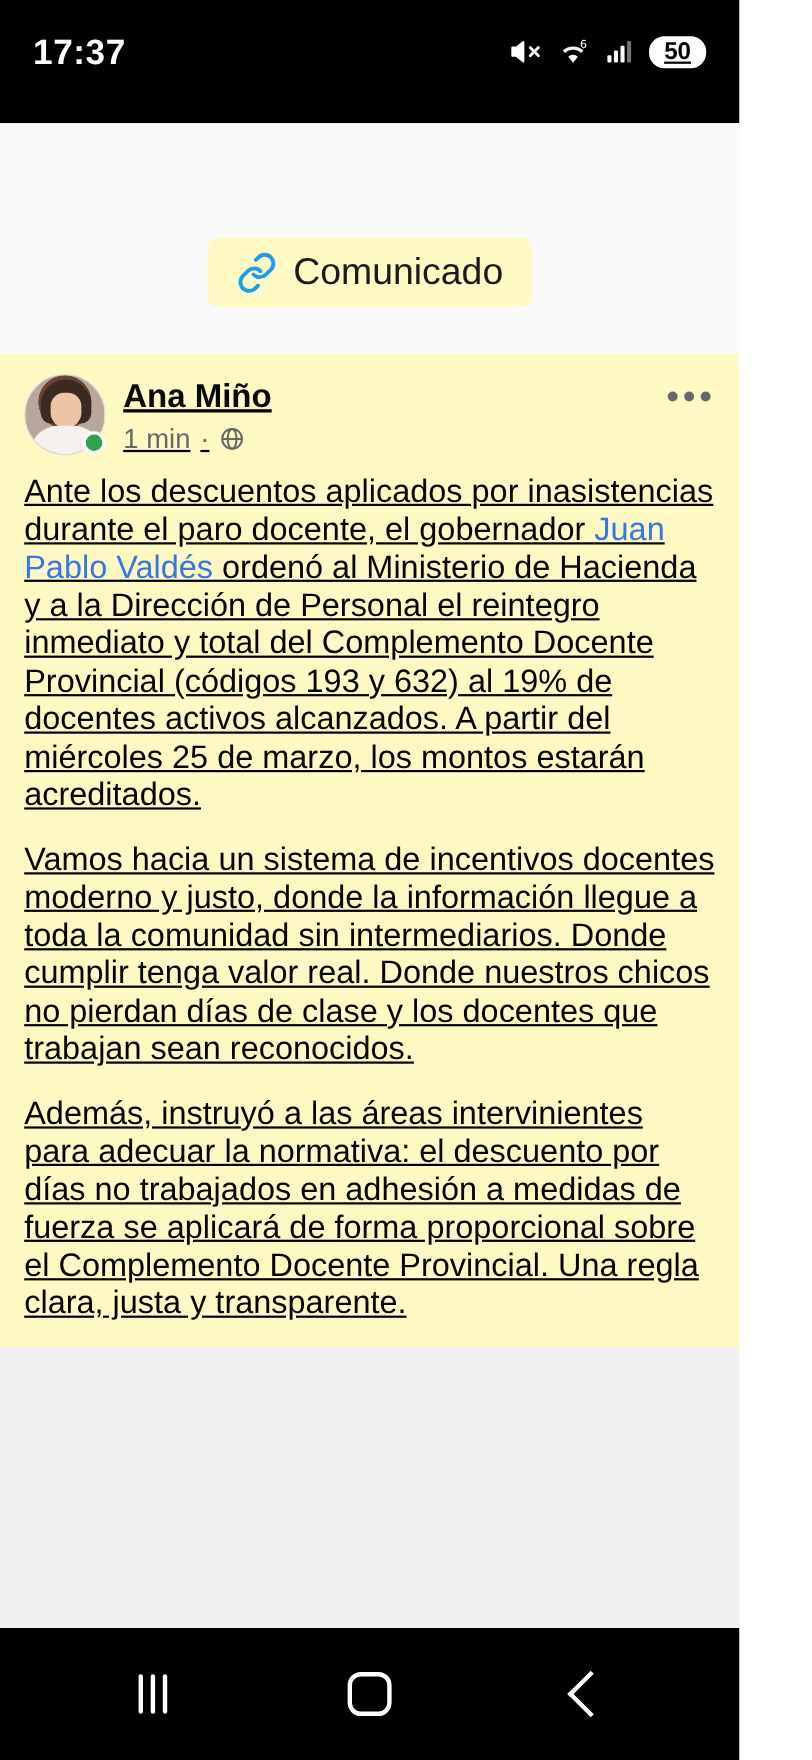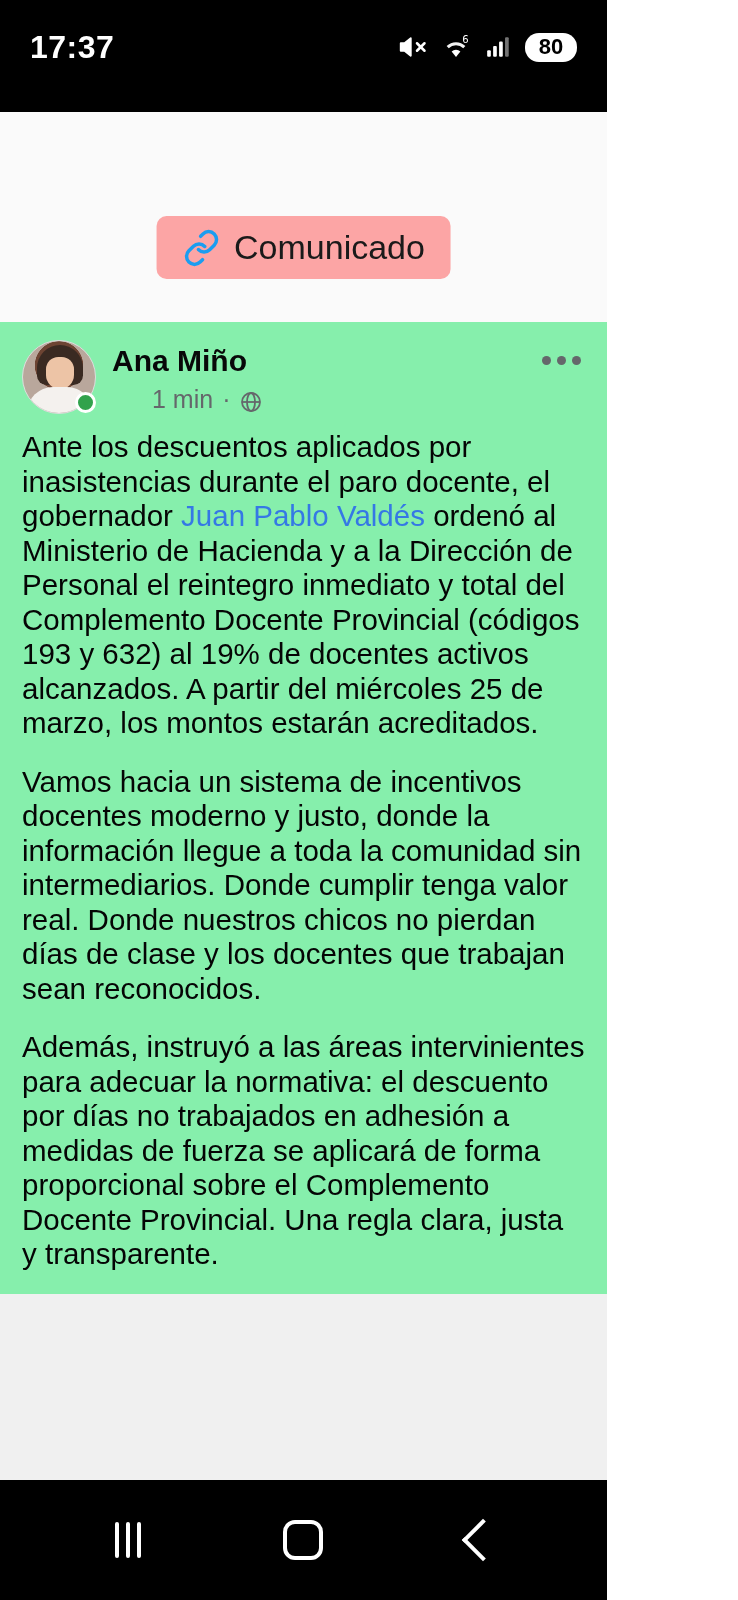--- a/index.html
+++ b/index.html
@@ -2,21 +2,21 @@
 <html><head>
 <meta charset="utf-8">
 <style>
   * { margin:0; padding:0; box-sizing:border-box; }
   html, body {
     width:738px; height:1600px;
     background:#ffffff;
     font-family:"Liberation Sans", sans-serif;
     overflow:hidden;
   }
-  .screen { width:607px; height:1600px; position:relative; display:flex; flex-direction:column; background:#f0f0f0; }
+  .screen { width:672px; height:1600px; position:relative; display:flex; flex-direction:column; background:#f0f0f0;text-decoration:underline; }
 
   
   .statusbar {
     height:112px; background:#000000; color:#ffffff;
     display:flex; align-items:center; justify-content:space-between;
     padding:0 30px 18px 30px;
     flex:0 0 auto;
   }
   .status-time { font-size:32px; font-weight:bold; letter-spacing:0.5px; }
   .status-icons { display:flex; align-items:center; gap:14px; }
@@ -28,49 +28,49 @@
   }
 
   
   .banner-wrap {
     background:#fafafa; flex:0 0 auto;
     height:210px; position:relative;
   }
   .banner-chip {
     position:absolute; left:50%; top:104px; transform:translateX(-50%);
     display:flex; align-items:center; gap:14px;
-    background:#fca5a5; border-radius:10px;
+    background:#fef9c3; border-radius:10px;
     padding:12px 26px;
   }
   .banner-chip .chip-label { font-size:34px; color:#1a1a1a; }
   .link-icon { width:38px; height:38px; display:block; }
 
   
   .post {
-    background:#86efac; flex:0 0 auto;
+    background:#fef9c3; flex:0 0 auto;
     padding:18px 22px 22px 22px;
   }
   .post-header { display:flex; align-items:flex-start; position:relative; }
   .avatar-wrap { position:relative; width:74px; height:74px; flex:0 0 auto; }
   .avatar {
     width:74px; height:74px; border-radius:50%;
     background:radial-gradient(circle at 50% 34%, #e9c9b4 0 22%, #6d4433 23% 40%, #b9a79c 41% 100%);
     overflow:hidden; position:relative; border:1px solid #dddddd;
   }
   .avatar .hair { position:absolute; left:14px; top:4px; width:46px; height:40px; background:#3a2a22; border-radius:24px 24px 10px 10px; }
   .avatar .face { position:absolute; left:23px; top:16px; width:28px; height:32px; background:#edc4a6; border-radius:14px 14px 16px 16px; }
   .avatar .body { position:absolute; left:4px; top:46px; width:66px; height:34px; background:#f4f1ee; border-radius:26px 26px 0 0; }
   .online-dot {
     position:absolute; right:0px; bottom:1px;
     width:21px; height:21px; border-radius:50%;
     background:#31a24c; border:3px solid #ffffff;
   }
   .post-meta { margin-left:16px; padding-top:4px; }
   .author { font-size:30px; font-weight:bold; color:#080809; line-height:1.15; }
-  .sub { display:flex; align-items:flex-end; gap:9px; margin-top:6px;margin-left:40px; }
+  .sub { display:flex; align-items:center; gap:9px; margin-top:6px; }
   .sub-time { font-size:25px; color:#65676b; }
   .globe-icon { width:24px; height:24px; display:block; }
   .more-dots {
     position:absolute; right:4px; top:16px;
     display:flex; gap:6px; align-items:center;
   }
   .more-dots i { width:9px; height:9px; border-radius:50%; background:#65676b; display:block; }
 
   .post-body { margin-top:16px; }
   .post-body p {
@@ -118,21 +118,21 @@
         </svg>
       </span>
       <span>
         <svg width="26" height="28" viewBox="0 0 24 24" fill="#ffffff">
           <rect x="2" y="15" width="3.4" height="6" rx="1"></rect>
           <rect x="7.5" y="11" width="3.4" height="10" rx="1"></rect>
           <rect x="13" y="7" width="3.4" height="14" rx="1"></rect>
           <rect x="18.5" y="3" width="3.4" height="18" rx="1" opacity="0.45"></rect>
         </svg>
       </span>
-      <span class="battery">80</span>
+      <span class="battery">50</span>
     </div>
   </div>
 
   <div class="banner-wrap">
     <div class="banner-chip">
       <span class="link-icon">
         <svg width="38" height="38" viewBox="0 0 24 24" fill="none" stroke="#1b9df0" stroke-width="2.2" stroke-linecap="round" stroke-linejoin="round">
           <path d="M10 13a5 5 0 0 0 7.1.1l2.9-2.9a5 5 0 0 0-7.1-7.1l-1.5 1.5"></path>
           <path d="M14 11a5 5 0 0 0-7.1-.1L4 13.8a5 5 0 0 0 7.1 7.1l1.5-1.5"></path>
         </svg>

